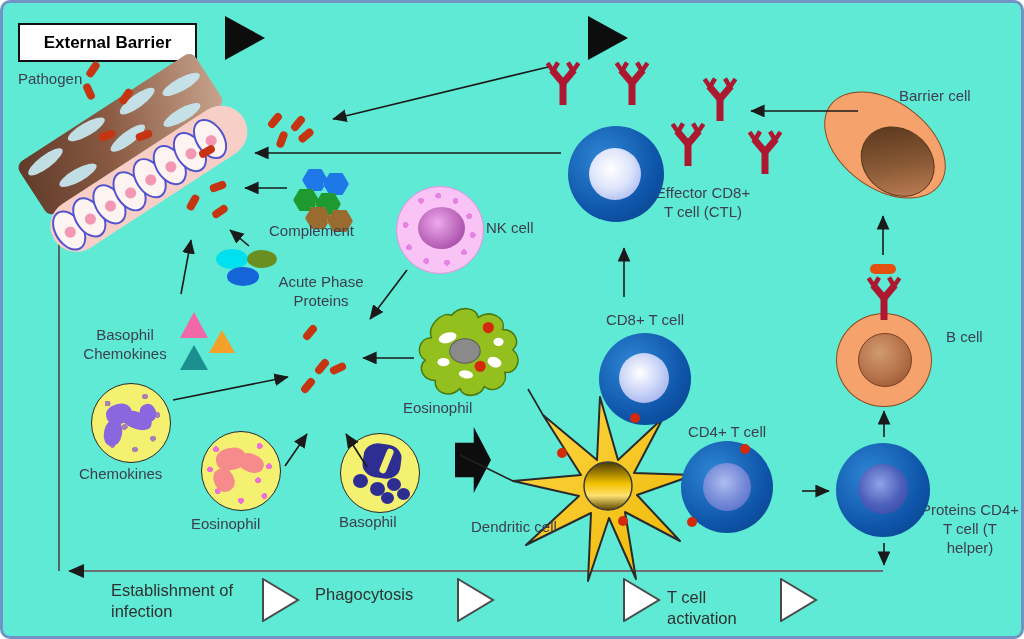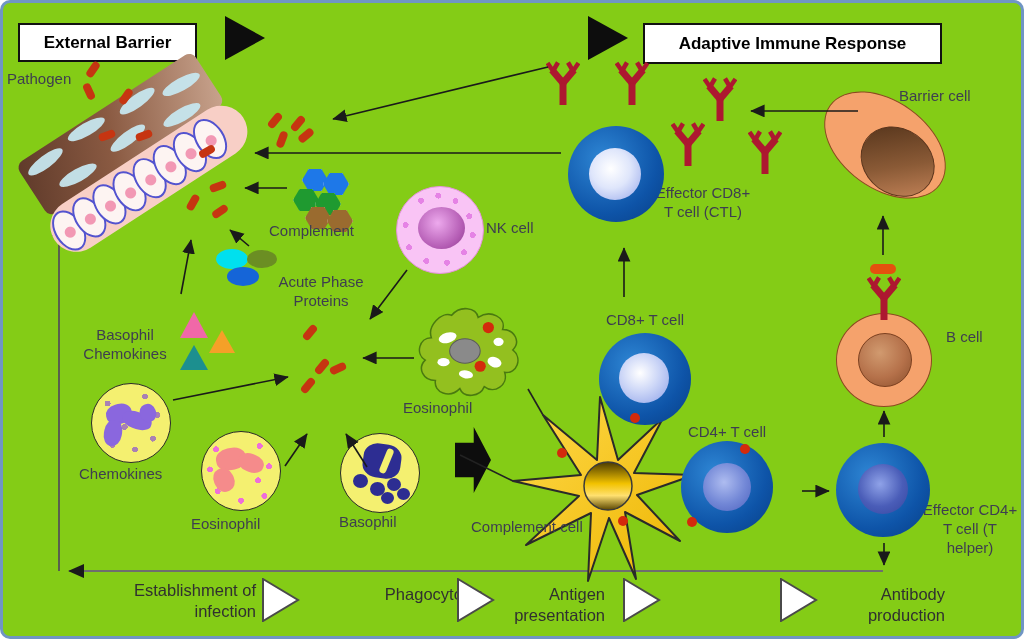--- a/index.html
+++ b/index.html
@@ -1,27 +1,27 @@
 <!DOCTYPE html>
 <html><head>
 <meta charset="utf-8">
 <style>
   html,body{margin:0;padding:0;background:#fff;font-family:"Liberation Sans",sans-serif;}
   #canvas{position:relative;width:1024px;height:639px;box-sizing:border-box;
-          border:3px solid #7095C4;border-radius:10px;background:#84cc16;overflow:hidden;}
+          border:3px solid #7095C4;border-radius:10px;background:#5eead4;overflow:hidden;}
   .abs{position:absolute;}
   
   .hbox{position:absolute;display:flex;align-items:center;justify-content:center;
         border:2px solid #111;background:#fff;font-weight:bold;font-size:17px;color:#000;}
   .btri{position:absolute;width:0;height:0;border-top:22px solid transparent;
         border-bottom:22px solid transparent;border-left:40px solid #0d0d0d;}
   
   .lbl{position:absolute;font-size:15px;color:#3E3E50;line-height:1.25;}
   .ctr{text-align:center;}
-  .stage{position:absolute;font-size:16.5px;color:#303030;text-align:right;line-height:1.3;}
+  .stage{position:absolute;font-size:16.5px;color:#303030;text-align:left;line-height:1.3;}
   
   .rod{position:absolute;width:8px;height:17px;background:#C63511;border-radius:4.5px;}
   .rdot{position:absolute;width:10px;height:10px;border-radius:50%;background:#D32A0C;}
   
   .barrier{position:absolute;left:26px;top:96px;width:210px;height:112px;transform:rotate(-33deg);}
   .derm{position:absolute;left:0;top:0;width:210px;height:62px;border-radius:8px;
         background:linear-gradient(115deg,#5f3a2a 0%,#8a5a42 45%,#c9a48e 100%);}
   .bluecell{position:absolute;width:42px;height:13px;border-radius:50%;background:#C6E6EE;opacity:.95;}
   .epiband{position:absolute;left:-8px;top:58px;width:225px;height:52px;border-radius:26px;
            background:#F8CFC6;display:flex;align-items:center;padding-left:8px;box-sizing:border-box;}
@@ -68,23 +68,20 @@
     </defs>
     <line x1="880" y1="568" x2="66" y2="568" stroke="#6e6e6e" stroke-width="1.8" marker-end="url(#ah)"></line>
     <line x1="56" y1="568" x2="56" y2="218" stroke="#555" stroke-width="1.8" marker-end="url(#ah)"></line>
   </svg>
 
   <div class="hbox" style="left:15px;top:20px;width:175px;height:35px">
     <span>External Barrier</span>
   </div>
   <div class="btri" style="left:222px;top:13px"></div>
   <div class="btri" style="left:585px;top:13px"></div>
-  <div class="hbox" style="left:640px;top:20px;width:295px;height:37px">
-    <span>Adaptive Immune Response</span>
-  </div>
 
   <div class="barrier" style="z-index:2">
     <div class="derm">
       <div class="bluecell" style="left:6px;top:7px;transform:rotate(-4deg)"></div>
       <div class="bluecell" style="left:58px;top:2px;transform:rotate(3deg)"></div>
       <div class="bluecell" style="left:116px;top:6px;transform:rotate(-3deg)"></div>
       <div class="bluecell" style="left:162px;top:16px;transform:rotate(4deg)"></div>
       <div class="bluecell" style="left:26px;top:36px;transform:rotate(4deg)"></div>
       <div class="bluecell" style="left:88px;top:32px;transform:rotate(-4deg)"></div>
       <div class="bluecell" style="left:146px;top:42px;transform:rotate(3deg)"></div>
@@ -287,47 +284,46 @@
     <line x1="282" y1="463" x2="304" y2="431" stroke="#1a1a1a" stroke-width="1.6" marker-end="url(#ah)"></line>
     <line x1="364" y1="464" x2="343" y2="431" stroke="#1a1a1a" stroke-width="1.6" marker-end="url(#ah)"></line>
     <line x1="855" y1="108" x2="748" y2="108" stroke="#1a1a1a" stroke-width="1.6" marker-end="url(#ah)"></line>
     <line x1="621" y1="294" x2="621" y2="245" stroke="#1a1a1a" stroke-width="1.6" marker-end="url(#ah)"></line>
     <line x1="799" y1="488" x2="826" y2="488" stroke="#1a1a1a" stroke-width="1.6" marker-end="url(#ah)"></line>
     <line x1="881" y1="434" x2="881" y2="408" stroke="#1a1a1a" stroke-width="1.6" marker-end="url(#ah)"></line>
     <line x1="880" y1="252" x2="880" y2="213" stroke="#1a1a1a" stroke-width="1.6" marker-end="url(#ah)"></line>
     <line x1="881" y1="540" x2="881" y2="562" stroke="#1a1a1a" stroke-width="1.6" marker-end="url(#ah)"></line>
   </svg>
 
-  <div class="lbl" style="left:4px;top:67px">Pathogen</div>
+  <div class="lbl" style="left:15px;top:67px">Pathogen</div>
   <div class="lbl" style="left:266px;top:219px">Complement</div>
   <div class="lbl ctr" style="left:266px;top:270px;width:104px">Acute Phase Proteins</div>
   <div class="lbl ctr" style="left:66px;top:323px;width:112px">Basophil Chemokines</div>
   <div class="lbl" style="left:483px;top:216px">NK cell</div>
   <div class="lbl" style="left:400px;top:396px;z-index:3">Eosinophil</div>
   <div class="lbl" style="left:76px;top:462px">Chemokines</div>
   <div class="lbl" style="left:188px;top:512px">Eosinophil</div>
   <div class="lbl" style="left:336px;top:510px">Basophil</div>
-  <div class="lbl" style="left:468px;top:515px;z-index:3">Complement cell</div>
+  <div class="lbl" style="left:468px;top:515px;z-index:3">Dendritic cell</div>
   <div class="lbl ctr" style="left:596px;top:308px;width:92px">CD8+ T cell</div>
   <div class="lbl ctr" style="left:652px;top:181px;width:96px">Effector CD8+ T cell (CTL)</div>
   <div class="lbl ctr" style="left:676px;top:420px;width:96px;z-index:3">CD4+ T cell</div>
-  <div class="lbl ctr" style="left:918px;top:498px;width:98px">Effector CD4+ T cell (T helper)</div>
+  <div class="lbl ctr" style="left:918px;top:498px;width:98px">Proteins CD4+ T cell (T helper)</div>
   <div class="lbl" style="left:943px;top:325px">B cell</div>
   <div class="lbl" style="left:896px;top:84px">Barrier cell</div>
 
   <div class="stage" style="left:108px;top:577px;width:145px">Establishment of infection</div>
   <svg class="abs" style="left:259px;top:575px" width="38" height="44" viewBox="0 0 38 44">
     <polygon points="1,1 36,22 1,43" fill="#fff" stroke="#4a4a4a" stroke-width="2"></polygon>
   </svg>
   <div class="stage" style="left:312px;top:581px;width:168px">Phagocytosis</div>
   <svg class="abs" style="left:454px;top:575px" width="38" height="44" viewBox="0 0 38 44">
     <polygon points="1,1 36,22 1,43" fill="#fff" stroke="#4a4a4a" stroke-width="2"></polygon>
   </svg>
-  <div class="stage" style="left:490px;top:581px;width:112px">Antigen presentation</div>
   <svg class="abs" style="left:620px;top:575px" width="38" height="44" viewBox="0 0 38 44">
     <polygon points="1,1 36,22 1,43" fill="#fff" stroke="#4a4a4a" stroke-width="2"></polygon>
   </svg>
+  <div class="stage" style="left:664px;top:584px;width:92px">T cell activation</div>
   <svg class="abs" style="left:777px;top:575px" width="38" height="44" viewBox="0 0 38 44">
     <polygon points="1,1 36,22 1,43" fill="#fff" stroke="#4a4a4a" stroke-width="2"></polygon>
   </svg>
-  <div class="stage" style="left:838px;top:581px;width:104px">Antibody production</div>
 
 </div>
 
 </body></html>

